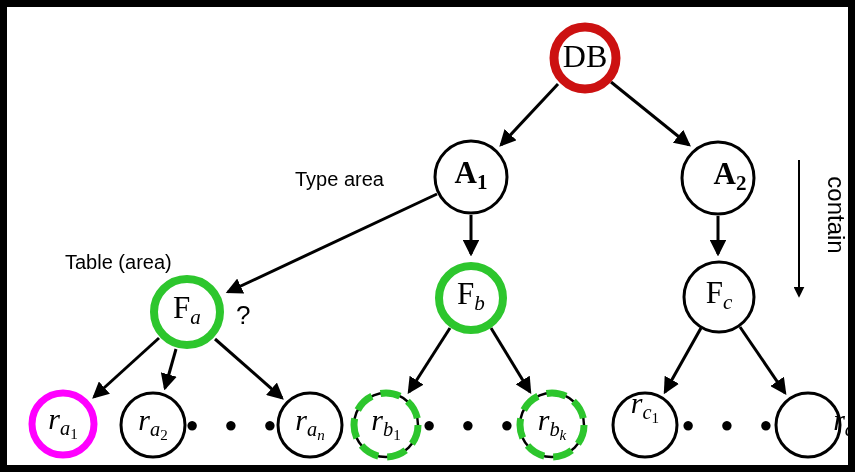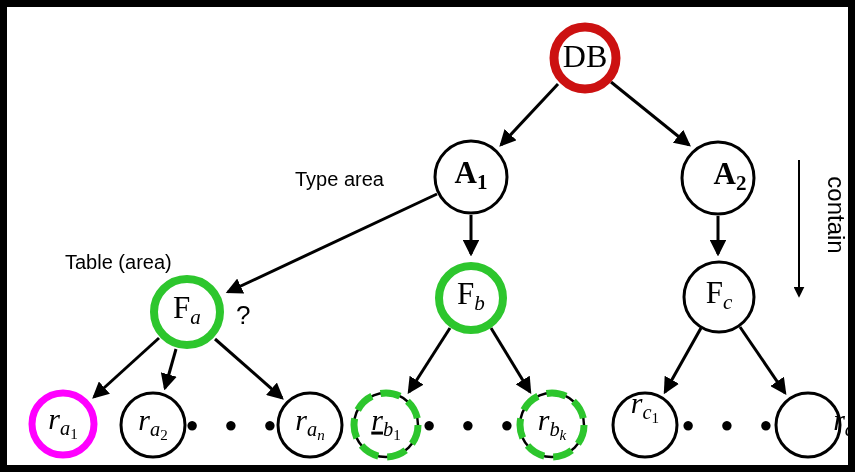--- a/index.html
+++ b/index.html
@@ -87,21 +87,21 @@
   <div class="lbl node-lbl" style="left:464px;top:291px;"><span>F</span><span class="sub italic">b</span></div>
 
   <div class="lbl node-lbl" style="left:712px;top:290px;"><span>F</span><span class="sub italic">c</span></div>
 
   <div class="lbl node-lbl leaf" style="left:56px;top:417px;"><span class="italic">r</span><span class="sub"><span class="italic">a</span><span class="subsub">1</span></span></div>
 
   <div class="lbl node-lbl leaf" style="left:146px;top:418px;"><span class="italic">r</span><span class="sub"><span class="italic">a</span><span class="subsub">2</span></span></div>
 
   <div class="lbl node-lbl leaf" style="left:303px;top:418px;"><span class="italic">r</span><span class="sub"><span class="italic">a</span><span class="subsub italic">n</span></span></div>
 
-  <div class="lbl node-lbl leaf" style="left:379px;top:418px;text-decoration:underline;"><span class="italic">r</span><span class="sub"><span class="italic">b</span><span class="subsub">1</span></span></div>
+  <div class="lbl node-lbl leaf" style="left:379px;top:418px;"><span class="italic">r</span><span class="sub"><span class="italic">b</span><span class="subsub">1</span></span></div>
 
   <div class="lbl node-lbl leaf" style="left:545px;top:418px;font-family:Liberation Serif, serif;"><span class="italic">r</span><span class="sub"><span class="italic">b</span><span class="subsub italic">k</span></span></div>
 
   <div class="lbl node-lbl leaf" style="left:638px;top:401px;"><span class="italic">r</span><span class="sub"><span class="italic">c</span><span class="subsub">1</span></span></div>
 
   <div class="lbl node-lbl leaf" style="left:842px;top:418px;"><span class="italic">r</span><span class="sub"><span class="italic">c</span><span class="subsub italic">m</span></span></div>
 
   <div class="lbl annot" style="left:288px;top:161px;">Type area</div>
   <div class="lbl annot" style="left:58px;top:244px;">Table (area)</div>
   <div class="lbl question" style="left:229px;top:293px;">?</div>

